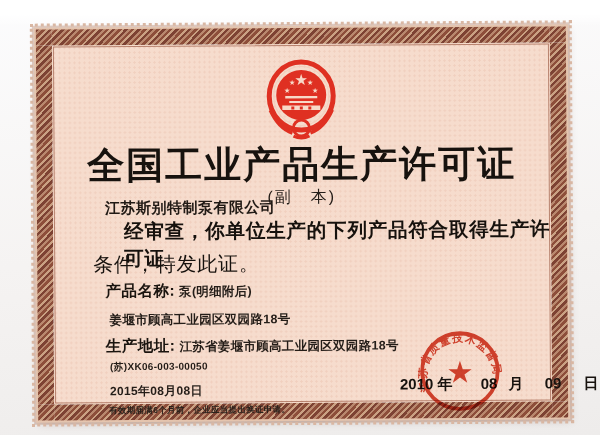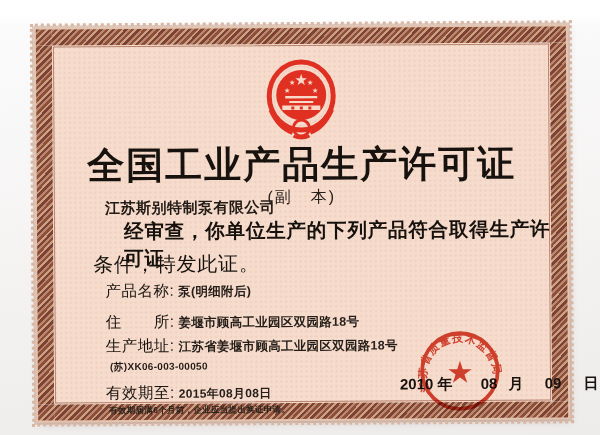--- a/index.html
+++ b/index.html
@@ -55,21 +55,21 @@
   }
   .stmt1 {
     position:absolute; left:71px; top:173px;
     font-size:19.5px; font-weight:bold; letter-spacing:0.8px; color:#16110d;
   }
   .stmt2 {
     position:absolute; left:40px; top:206px;
     font-size:20px; font-weight:normal; letter-spacing:0.8px; color:#16110d;text-align:center;
   }
   .row { position:absolute; left:52px; display:flex; align-items:baseline; white-space:nowrap; }
-  .row .lbl { font-size:15.5px; font-weight:normal; color:#1a140f; letter-spacing:0.5px; min-width:68px; }
+  .row .lbl { font-size:15.5px; font-weight:bold; color:#1a140f; letter-spacing:0.5px; min-width:68px; }
   .row .val { font-size:12.5px; font-weight:bold; color:#241d18; margin-left:4px; letter-spacing:0.3px; }
   .row-product { top:236px; }
   .row-product .lbl { min-width:0; }
   .row-address  { top:267px; }
   .row-factory  { top:291px; }
   .row-certno   { top:315px; }
   .row-certno .val { font-size:10px; }
   .row-expiry   { top:338px; }
   .row-expiry .val { font-size:12px; }
 
@@ -130,32 +130,30 @@
     <div class="subtitle">(副　本)</div>
     <div class="company">江苏斯别特制泵有限公司</div>
     <div class="stmt1">经审查，你单位生产的下列产品符合取得生产许可证</div>
     <div class="stmt2">条件，特发此证。</div>
 
     <div class="row row-product">
       <span class="lbl">产品名称:</span>
       <span class="val">泵(明细附后)</span>
     </div>
     <div class="row row-address">
-      <span class="lbl">住　　所:</span>
       <span class="val">姜堰市顾高工业园区双园路18号</span>
     </div>
     <div class="row row-factory">
       <span class="lbl">生产地址:</span>
       <span class="val">江苏省姜堰市顾高工业园区双园路18号</span>
     </div>
     <div class="row row-certno">
       <span class="val">(苏)XK06-003-00050</span>
     </div>
     <div class="row row-expiry">
-      <span class="lbl">有效期至:</span>
       <span class="val">2015年08月08日</span>
     </div>
 
     <div class="note">有效期届满6个月前，企业应当提出换证申请。</div>
 
     <div class="issue-date">
       <span class="d-year">2010</span>
       <span class="d-ylab">年</span>
       <span class="d-month">08</span>
       <span class="d-mlab">月</span>

